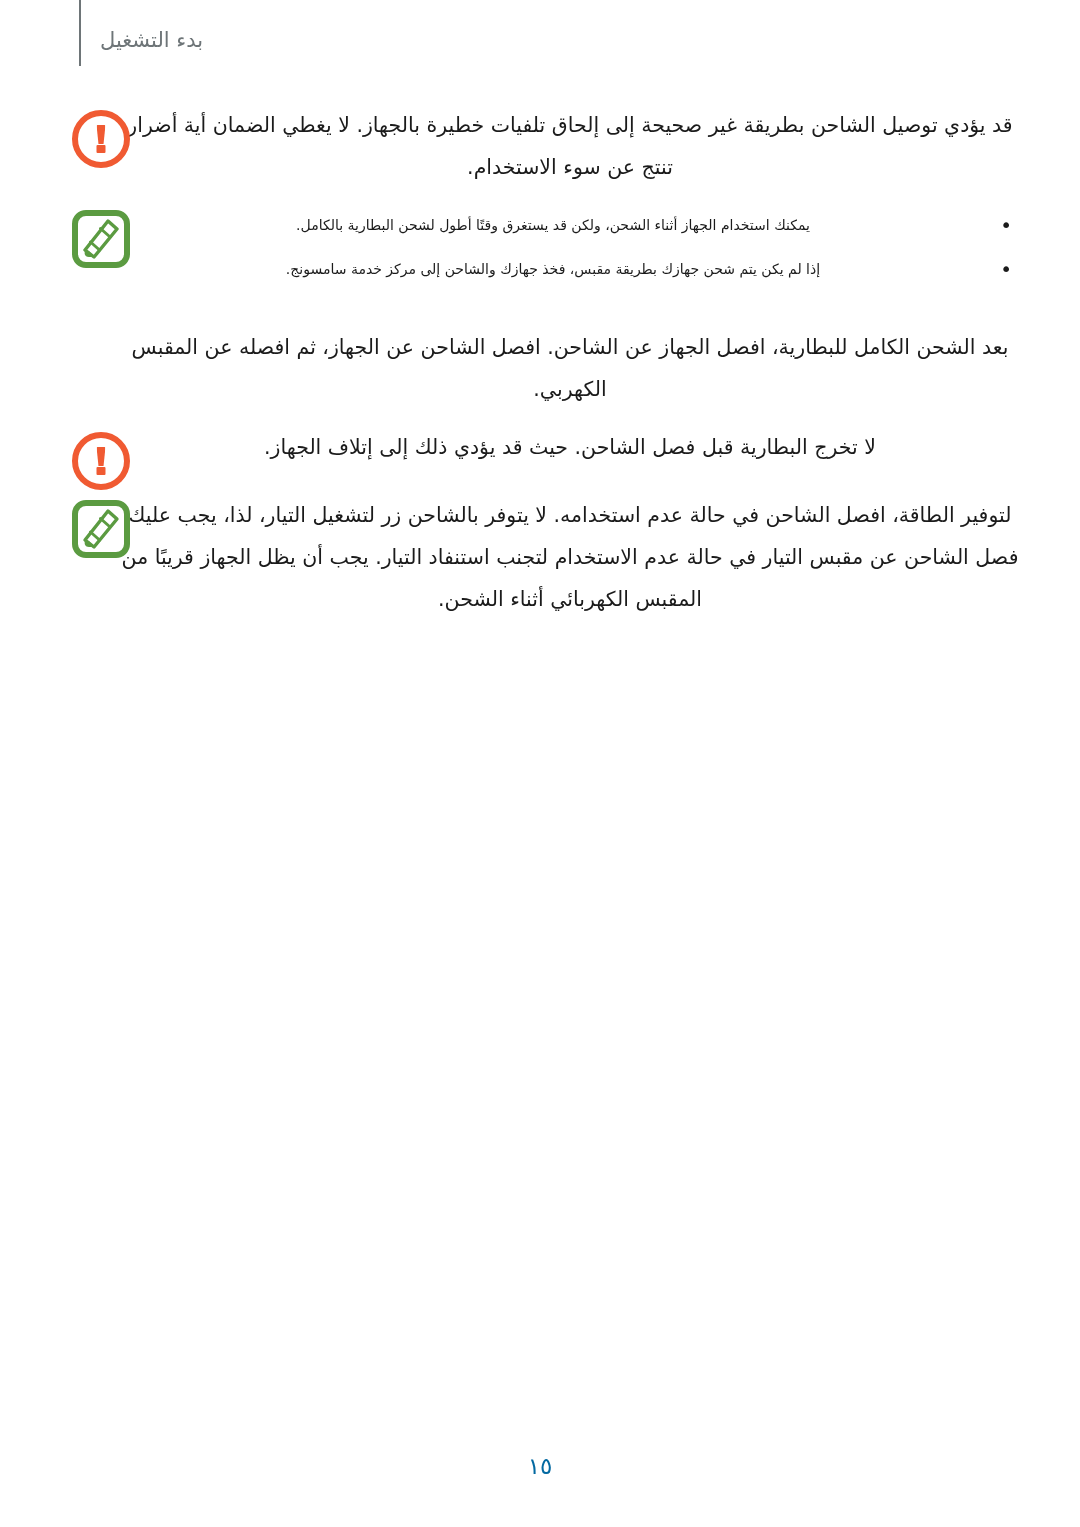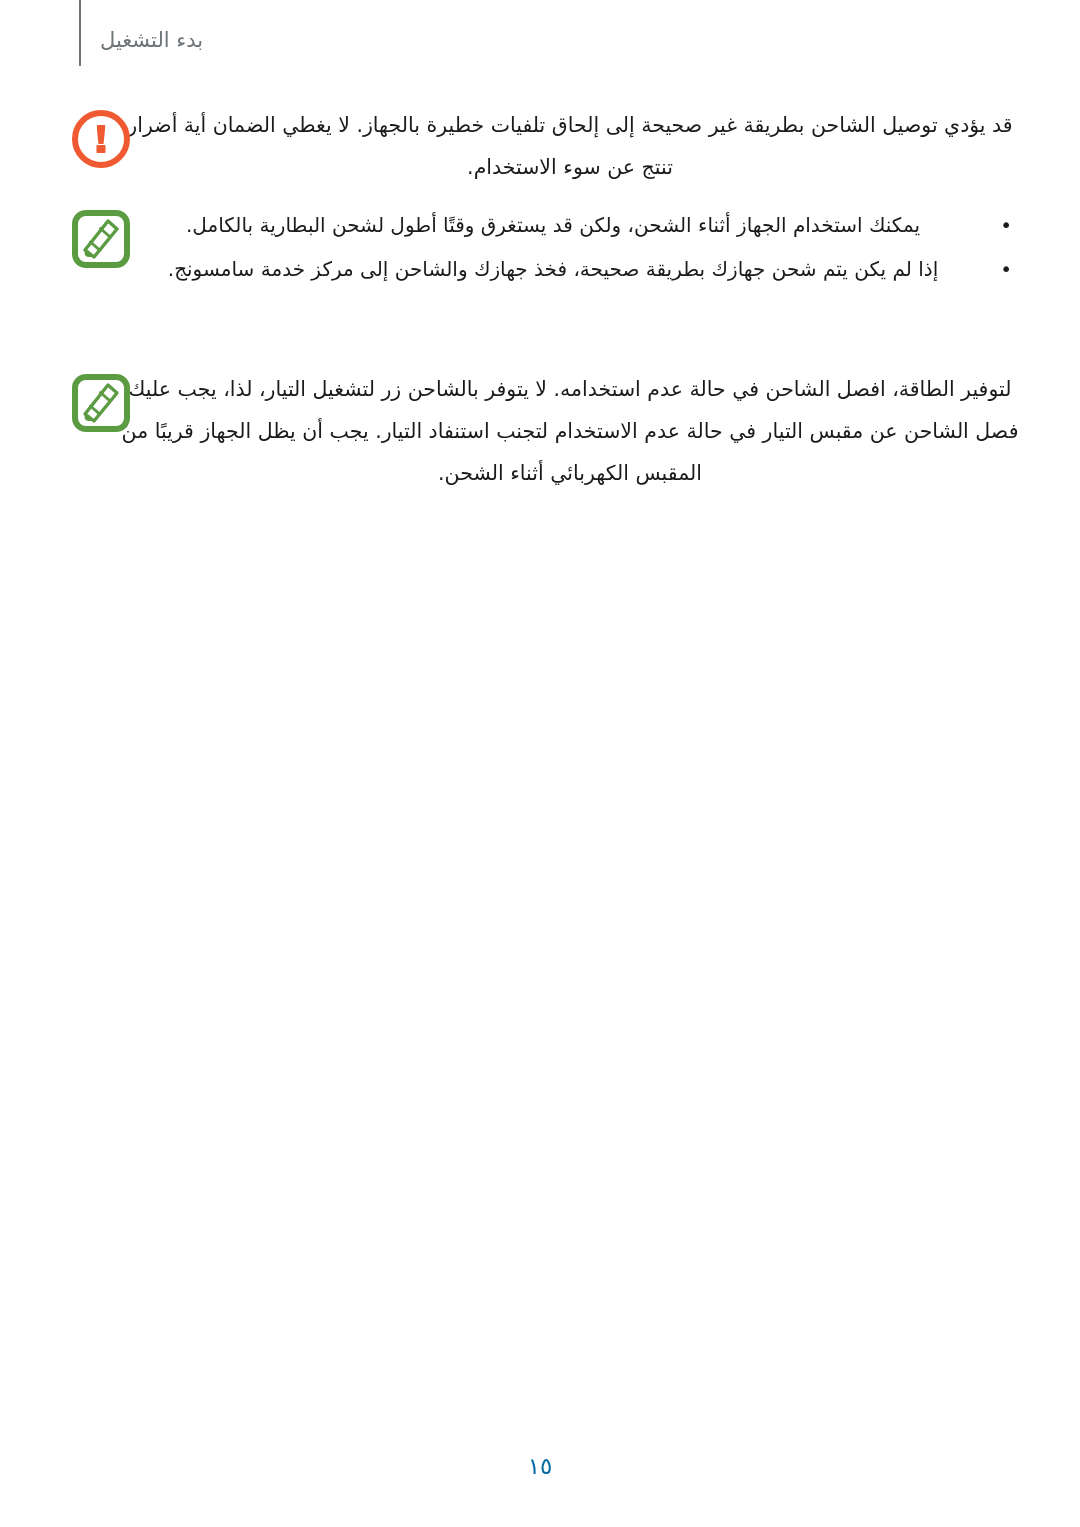--- a/index.html
+++ b/index.html
@@ -98,21 +98,21 @@
   }
 
   
   ul.bullets {
     list-style: none;
     margin: 0;
     padding: 0;
   }
   ul.bullets > li {
     position: relative;
-    font-size: 20px;
+    font-size: 14px;
     line-height: 42px;
     color: #1b1b1b;
     direction: rtl;
     text-align: center;
     padding-right: 34px;
     margin: 0 0 2px 0;
   }
   ul.bullets > li::before {
     content: "•";
     position: absolute;
@@ -216,30 +216,46 @@
             <path d="M7 34 L30 5 L39 13 L16 41 Z" fill="#ffffff" stroke="#5b9b41" stroke-width="3.4" stroke-linejoin="round"></path>
             <path d="M7 34 C6 38 7 41 11 41 L16 41 L11 35 Z" fill="#5b9b41"></path>
             <path d="M22.5 12.5 L31.5 20.5" stroke="#5b9b41" stroke-width="3" stroke-linecap="round"></path>
             <path d="M12.5 26 L21.5 34" stroke="#5b9b41" stroke-width="3" stroke-linecap="round"></path>
           </svg>
         </div>
       </div>
       <div class="callout-body">
         <ul class="bullets">
           <li>يمكنك استخدام الجهاز أثناء الشحن، ولكن قد يستغرق وقتًا أطول لشحن البطارية بالكامل.</li>
-          <li>إذا لم يكن يتم شحن جهازك بطريقة صحيحة، فخذ جهازك والشاحن إلى مركز خدمة سامسونج.</li>
+          <li>إذا لم يكن يتم شحن جهازك بطريقة مقبس، فخذ جهازك والشاحن إلى مركز خدمة سامسونج.</li>
         </ul>
       </div>
     </div>
 
     <div class="spacer-lg"></div>
 
+    <div class="callout">
+      <div class="callout-body">
+        <p class="para">بعد الشحن الكامل للبطارية، افصل الجهاز عن الشاحن. افصل الشاحن عن الجهاز، ثم افصله عن المقبس الكهربي.</p>
+      </div>
+    </div>
 
     <div class="spacer-sm"></div>
 
+    <div class="callout">
+      <div class="callout-icon">
+        <div class="icon-warning">
+          <div class="bang-stem"></div>
+          <div class="bang-dot"></div>
+        </div>
+      </div>
+      <div class="callout-body">
+        <p class="para">لا تخرج البطارية قبل فصل الشاحن. حيث قد يؤدي ذلك إلى إتلاف الجهاز.</p>
+      </div>
+    </div>
 
     <div class="spacer-md"></div>
 
     <div class="callout">
       <div class="callout-icon">
         <div class="icon-note">
           <svg width="46" height="46" viewBox="0 0 46 46" aria-hidden="true">
             <path d="M7 34 L30 5 L39 13 L16 41 Z" fill="#ffffff" stroke="#5b9b41" stroke-width="3.4" stroke-linejoin="round"></path>
             <path d="M7 34 C6 38 7 41 11 41 L16 41 L11 35 Z" fill="#5b9b41"></path>
             <path d="M22.5 12.5 L31.5 20.5" stroke="#5b9b41" stroke-width="3" stroke-linecap="round"></path>

